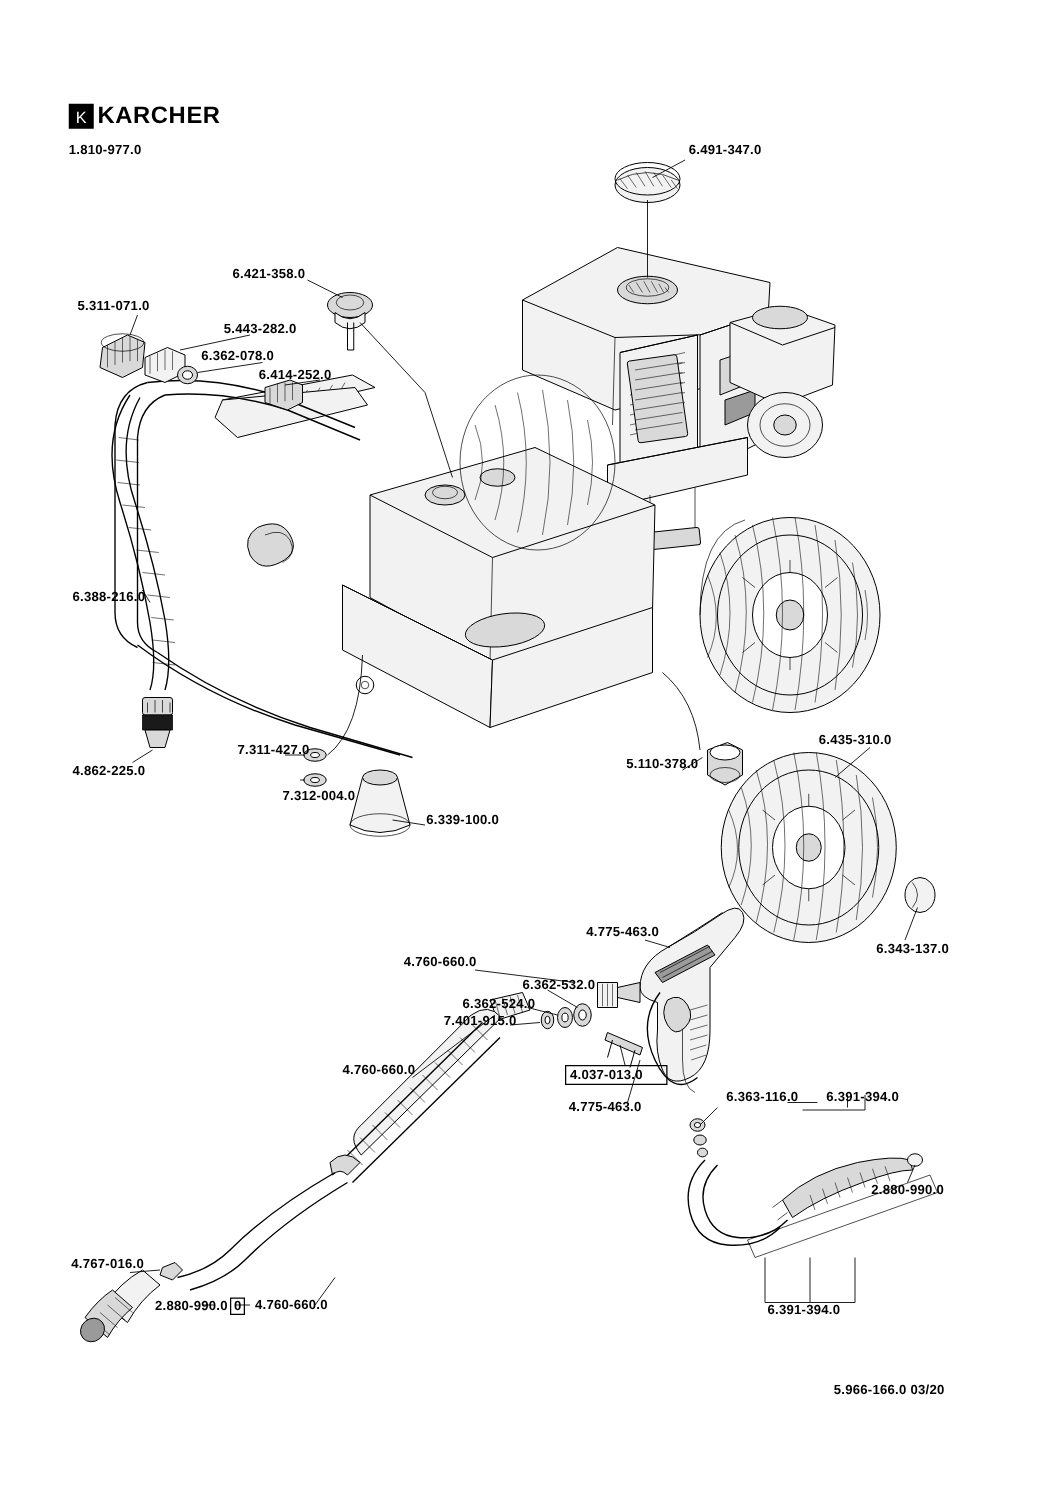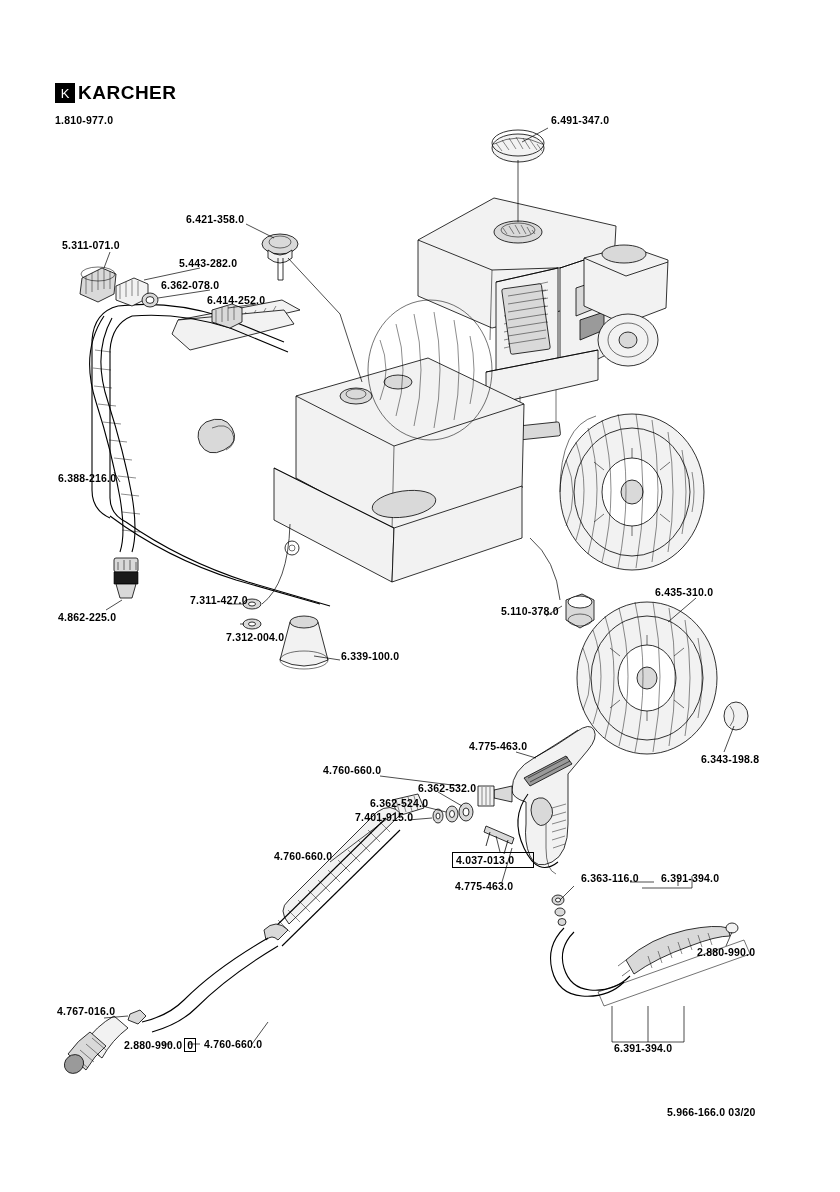--- a/index.html
+++ b/index.html
@@ -406,21 +406,21 @@
   <div class="lbl" style="left:150px; top:257px;margin-left:29px;">5.443-282.0</div>
   <div class="lbl" style="left:161px; top:279px;">6.362-078.0</div>
   <div class="lbl" style="left:207px; top:294px;text-align:center;">6.414-252.0</div>
   <div class="lbl" style="left:58px;  top:472px;">6.388-216.0</div>
   <div class="lbl" style="left:58px;  top:611px;">4.862-225.0</div>
   <div class="lbl" style="left:190px; top:594px;">7.311-427.0</div>
   <div class="lbl" style="left:190px; top:631px;margin-left:36px;">7.312-004.0</div>
   <div class="lbl" style="left:341px; top:650px;">6.339-100.0</div>
   <div class="lbl" style="left:501px; top:605px;">5.110-378.0</div>
   <div class="lbl" style="left:655px; top:586px;text-align:right;">6.435-310.0</div>
-  <div class="lbl" style="left:701px; top:753px;">6.343-198.8</div>
+  <div class="lbl" style="left:701px; top:753px;">6.343-137.0</div>
   <div class="lbl" style="left:469px; top:740px;">4.775-463.0</div>
   <div class="lbl" style="left:323px; top:764px;">4.760-660.0</div>
   <div class="lbl" style="left:394px; top:782px;padding-left:24px;">6.362-532.0</div>
   <div class="lbl" style="left:370px; top:797px;">6.362-524.0</div>
   <div class="lbl" style="left:355px; top:811px;">7.401-915.0</div>
   <div class="lbl" style="left:274px; top:850px;">4.760-660.0</div>
   <div class="lbl boxed" style="left:452px; top:852px;">4.037-013.0</div>
   <div class="lbl" style="left:455px; top:880px;">4.775-463.0</div>
   <div class="lbl" style="left:581px; top:872px;">6.363-116.0</div>
   <div class="lbl" style="left:661px; top:872px;">6.391-394.0</div>

